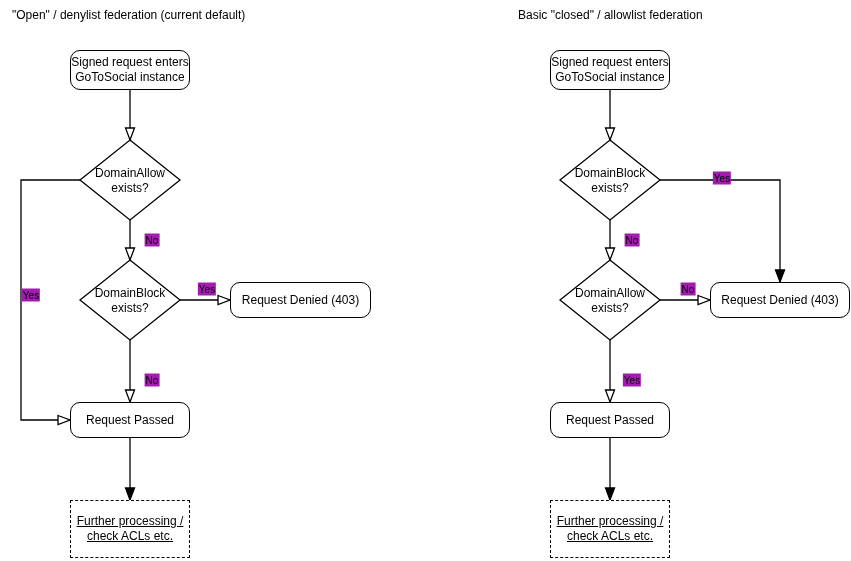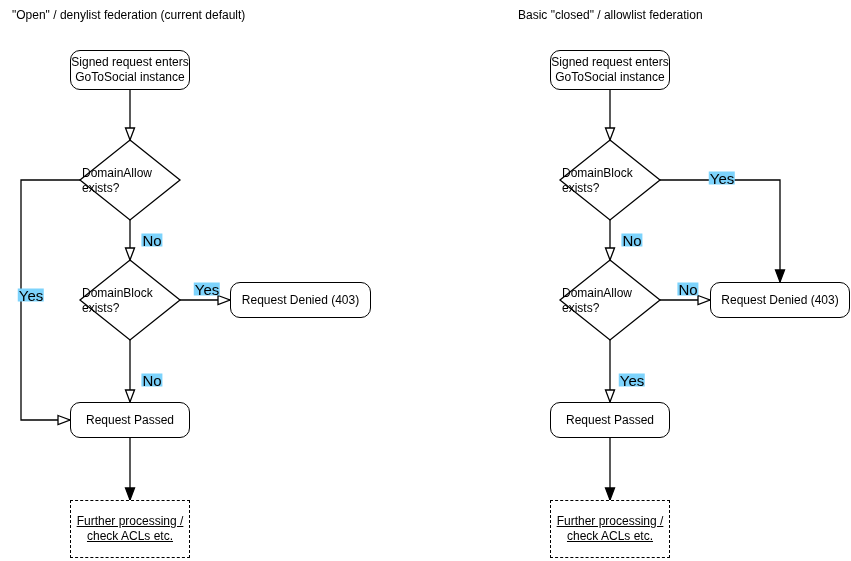--- a/index.html
+++ b/index.html
@@ -16,26 +16,26 @@
     white-space: pre;
   }
   .node {
     position: absolute; display: flex; align-items: center; justify-content: center;
     text-align: center; font-size: 12px; line-height: 15px;
     background: #ffffff; border: 1.3px solid #000000; white-space: pre-line;
   }
   .rounded { border-radius: 10px; }
   .dashed { border-style: dashed; border-width: 1px; text-decoration: underline; }
   .dtext {
-    position: absolute; width: 96px; font-size: 12px;
+    position: absolute; width: 96px; text-align: center; font-size: 12px;
     line-height: 15px; transform: translate(-50%, -50%); white-space: pre-line;
   }
   .elabel {
-    position: absolute; font-size: 15px; line-height: 13px;
-    background: #7dd3fc; padding: 0 1px; transform: translate(-50%, -50%);
+    position: absolute; font-size: 10px; line-height: 13px;
+    background: #a21caf; padding: 0 1px; transform: translate(-50%, -50%);
   }
 </style>
 </head>
 <body>
 
 <div class="canvas">
 
   <svg class="wires" viewBox="0 0 851 561" xmlns="http://www.w3.org/2000/svg">
     <defs>
       <marker id="arrow-open" markerUnits="userSpaceOnUse" markerWidth="15" markerHeight="13" refX="13" refY="6" orient="auto">

